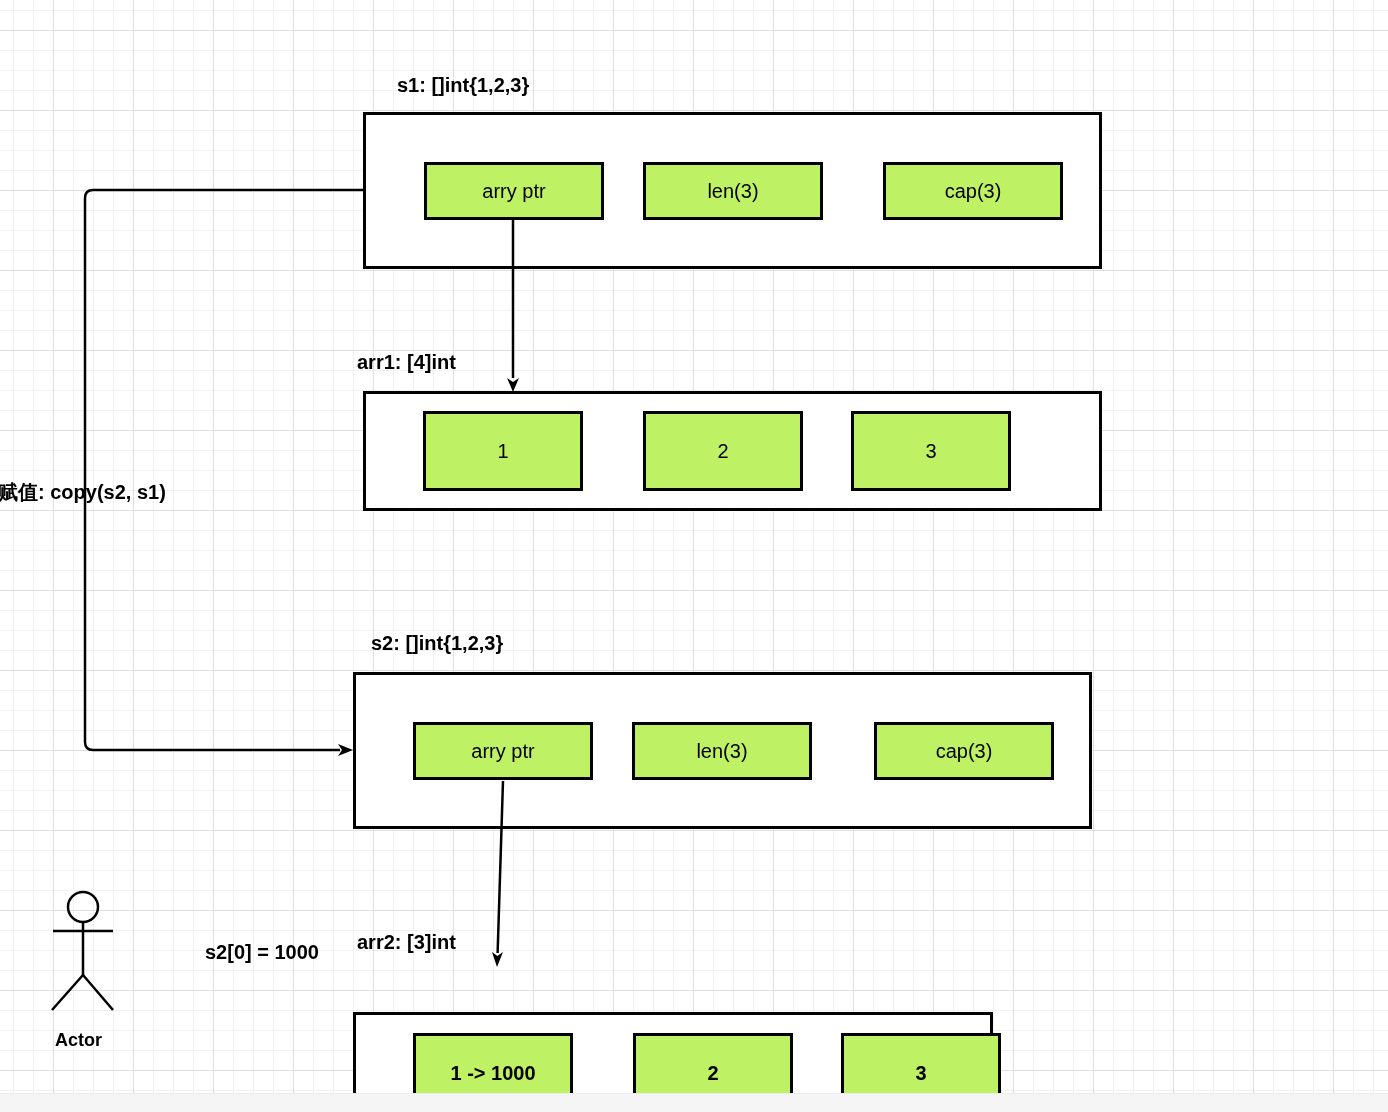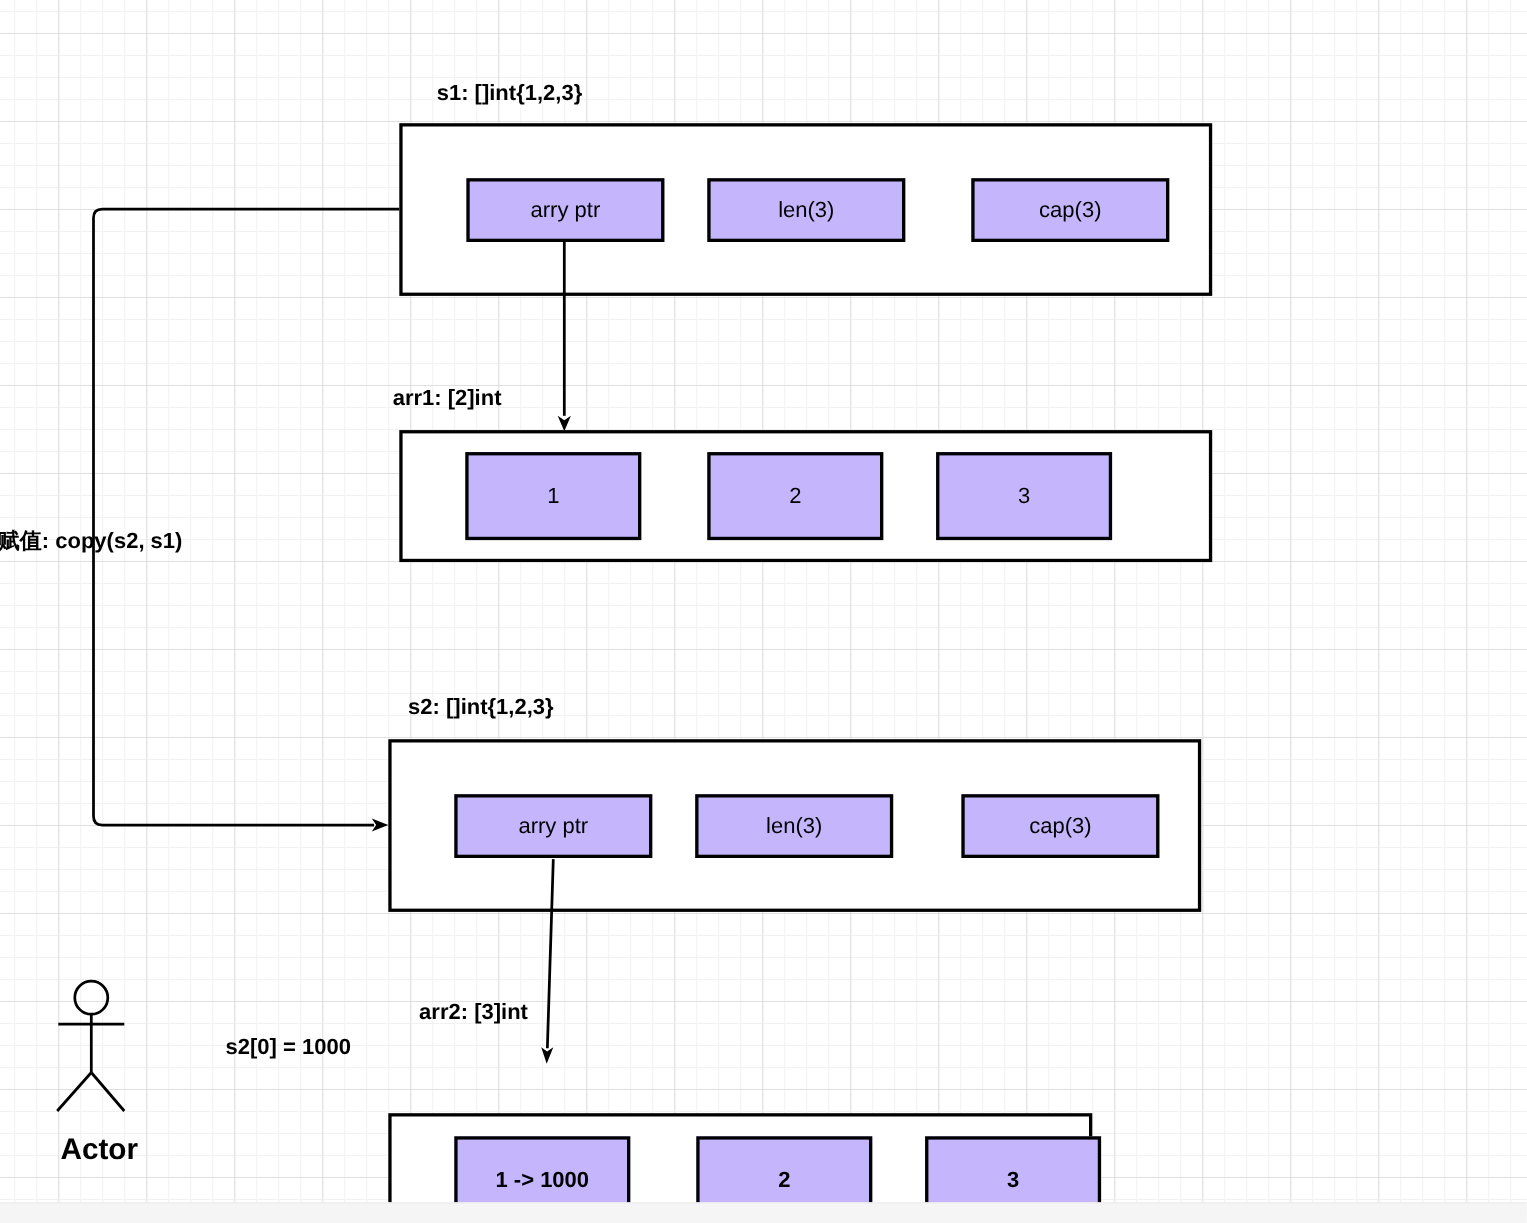--- a/index.html
+++ b/index.html
@@ -13,40 +13,40 @@
       linear-gradient(to right,#f1f1f1 1px,transparent 1px),
       linear-gradient(to bottom,#f1f1f1 1px,transparent 1px);
     background-size:80px 80px,80px 80px,20px 20px,20px 20px;
     background-position:53px 0,0 30px,13px 0,0 10px;
   }
   .lbl{position:absolute;font-size:20px;line-height:1.15;white-space:nowrap;font-weight:bold;}
   .outer-box{
     position:absolute;background:#ffffff;border:3px solid #000;box-sizing:border-box;
   }
   .cell{
-    position:absolute;background:#c4b5fd;border:3px solid #000;box-sizing:border-box;
+    position:absolute;background:#bef264;border:3px solid #000;box-sizing:border-box;
     display:flex;align-items:center;justify-content:center;
     font-size:20px;white-space:nowrap;
   }
   .overlay{position:absolute;left:0;top:0;pointer-events:none;}
   .footer-strip{position:absolute;left:0;top:1093px;width:1388px;height:19px;
     background:#f5f5f6;border-top:1px solid #ebebeb;box-sizing:border-box;}
 </style>
 </head>
 <body>
 
 <div class="stage">
 
   <div class="lbl" style="left:397px;top:74px;">s1: []int{1,2,3}</div>
-  <div class="lbl" style="left:357px;top:351px;">arr1: [2]int</div>
+  <div class="lbl" style="left:357px;top:351px;">arr1: [4]int</div>
   <div class="lbl" style="left:-2px;top:481px;">赋值: copy(s2, s1)</div>
   <div class="lbl" style="left:371px;top:632px;">s2: []int{1,2,3}</div>
-  <div class="lbl" style="left:357px;top:909px;margin-left:24px;">arr2: [3]int</div>
+  <div class="lbl" style="left:357px;top:931px;">arr2: [3]int</div>
   <div class="lbl" style="left:184px;top:941px;margin-left:21px;">s2[0] = 1000</div>
-  <div class="lbl" style="left:55px;top:1030px;font-size:27px;">Actor</div>
+  <div class="lbl" style="left:55px;top:1030px;font-size:18px;">Actor</div>
 
   <div class="outer-box" style="left:363px;top:112px;width:739px;height:157px;">
     <div class="cell" style="left:58px;top:47px;width:180px;height:58px;">arry ptr</div>
     <div class="cell" style="left:277px;top:47px;width:180px;height:58px;">len(3)</div>
     <div class="cell" style="left:517px;top:47px;width:180px;height:58px;">cap(3)</div>
   </div>
 
   <div class="outer-box" style="left:363px;top:391px;width:739px;height:120px;">
     <div class="cell" style="left:57px;top:17px;width:160px;height:80px;">1</div>
     <div class="cell" style="left:277px;top:17px;width:160px;height:80px;">2</div>

